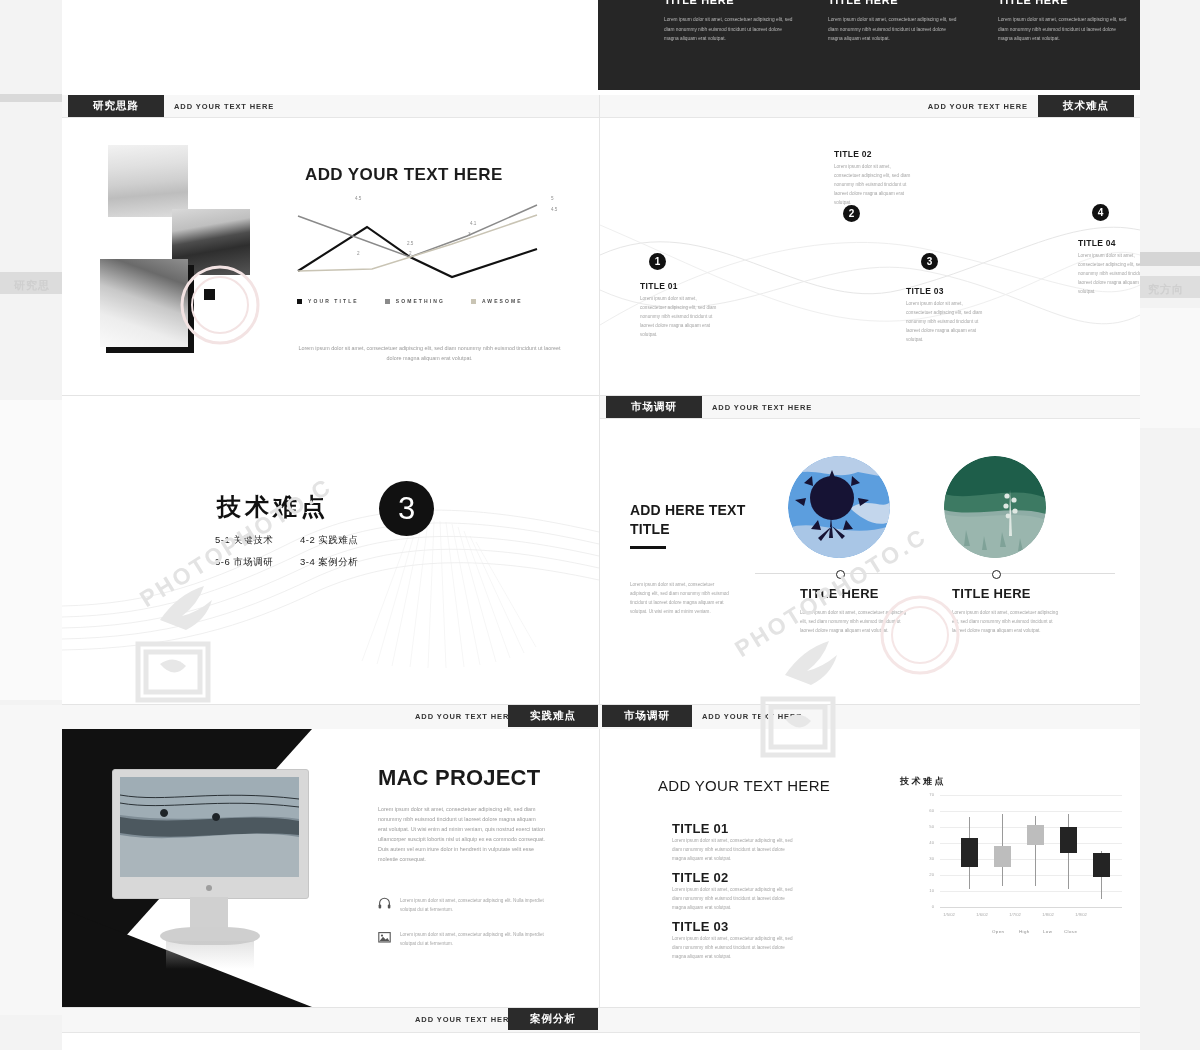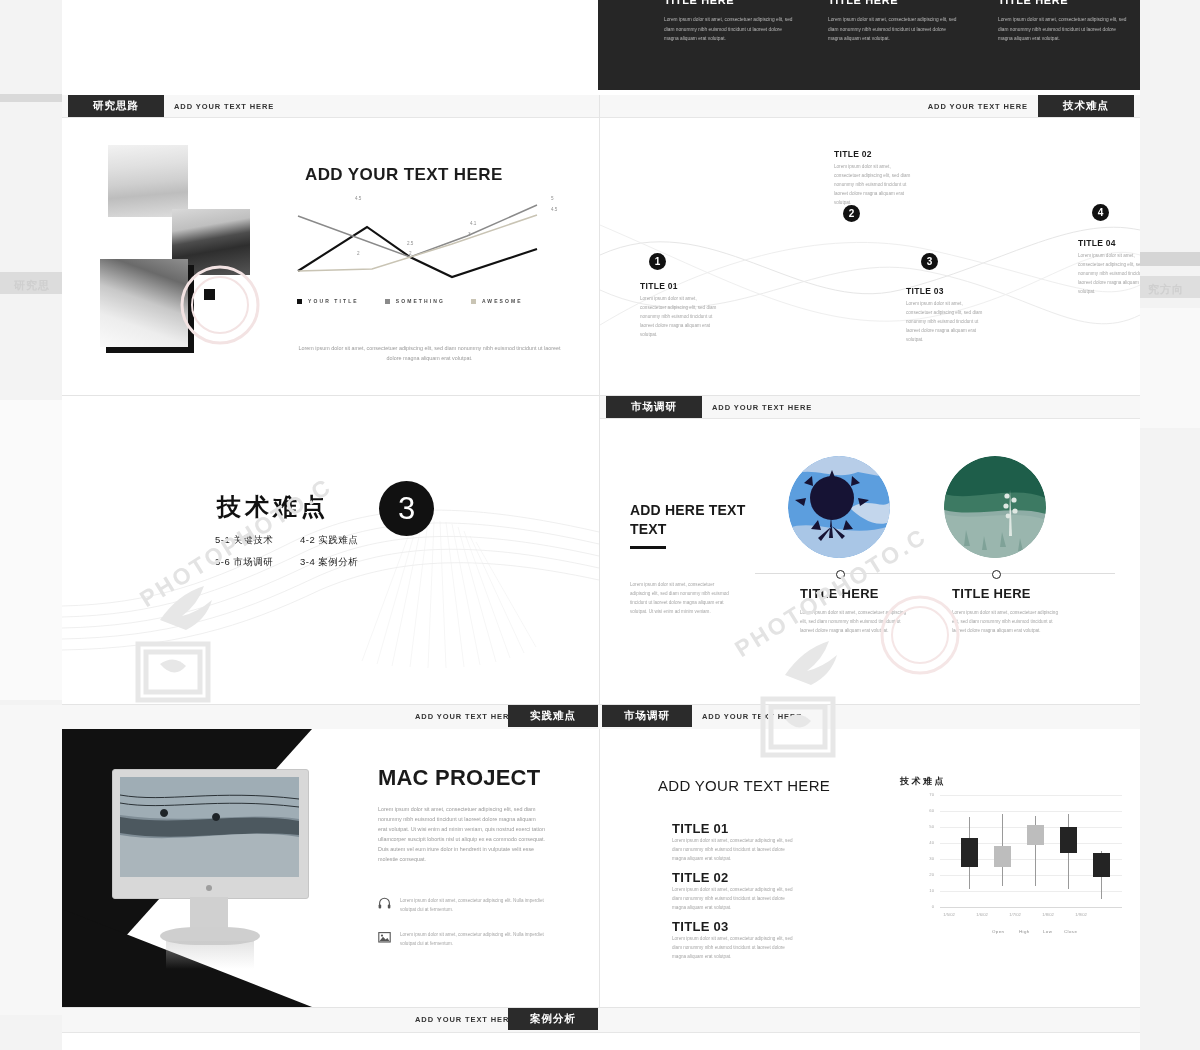--- a/index.html
+++ b/index.html
@@ -238,21 +238,21 @@
     <div class="bignum" style="left:317px;top:85px;">3</div>
   </div>
 
   <div class="slide b-b" style="left:538px;top:396px;width:540px;height:308px;">
     <div class="tabbar"></div>
     <div class="tabchip" style="left:6px;width:96px;">市场调研</div>
     <div class="tabtext" style="left:112px;">ADD YOUR TEXT HERE</div>
 
     <div style="position:absolute;left:30px;top:105px;width:140px;font-size:14px;font-weight:bold;color:#1a1a1a;line-height:1.35;letter-spacing:.2px;">
       <span>ADD HERE TEXT</span><br>
-      <span>TEXT</span>
+      <span>TITLE</span>
     </div>
     <div class="underbar" style="left:30px;top:150px;width:36px;height:3px;"></div>
     <div class="body-xxs" style="position:absolute;left:30px;top:185px;width:105px;">Lorem ipsum dolor sit amet, consectetuer adipiscing elit, sed diam nonummy nibh euismod tincidunt ut laoreet dolore magna aliquam erat volutpat. Ut wisi enim ad minim veniam.</div>
 
     <div class="circ-img" style="left:188px;top:60px;width:102px;height:102px;">
       <svg width="102" height="102" viewBox="0 0 102 102">
         <clipPath id="c1">
             <circle cx="51" cy="51" r="51"></circle>
           </clipPath>
         <g clip-path="url(#c1)">

